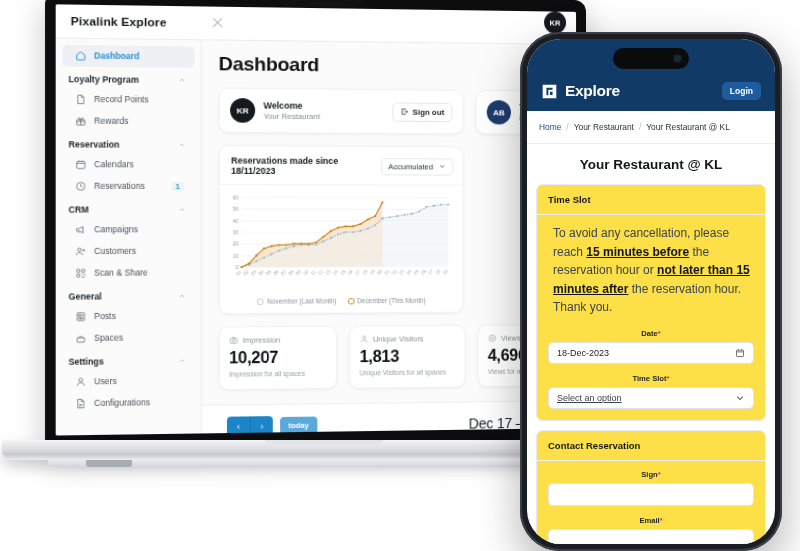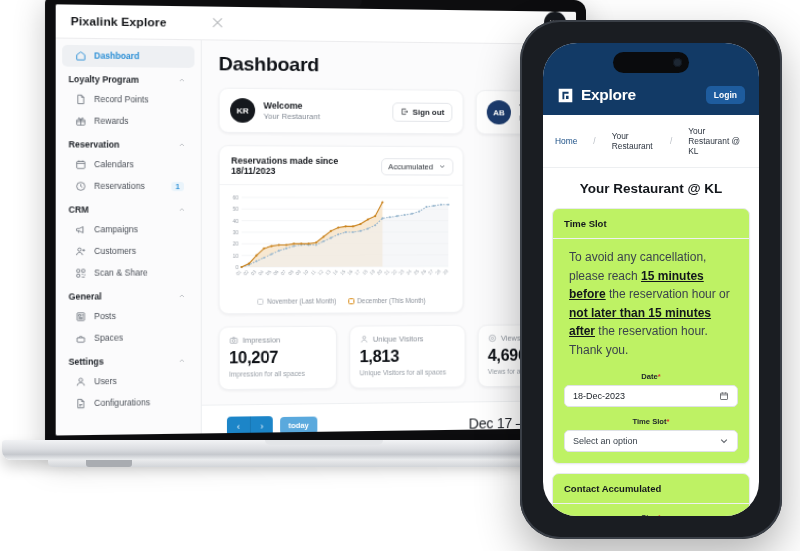--- a/index.html
+++ b/index.html
@@ -167,22 +167,22 @@
 
   
   .kr-float {
     position: absolute; right: 20px; top: 12px; width: 22px; height: 22px;
     border-radius: 50%; background: #15181d; color: #fff; font-size: 7.5px;
     font-weight: 700; display: flex; align-items: center; justify-content: center; z-index: 7;
   }
 
   
   .phone {
-    position: absolute; left: 520px; top: 20px; width: 262px; height: 519px;
-    background: #1a1d22; border-radius: 40px; padding: 23px;
+    position: absolute; left: 520px; top: 32px; width: 262px; height: 519px;
+    background: #1a1d22; border-radius: 40px; padding: 7px;
     box-shadow: 0 18px 44px rgba(0,0,0,.30), 0 0 0 2px #3a3f47 inset;
   }
   .phone-inner {
     width: 100%; height: 100%; background: #fff; border-radius: 34px; overflow: hidden;
     position: relative;
   }
   .dyn-island {
     position: absolute; left: 50%; top: 9px; transform: translateX(-50%);
     width: 76px; height: 21px; background: #0a0b0d; border-radius: 12px; z-index: 10;
     display: flex; align-items: center; justify-content: flex-end; padding-right: 7px;
@@ -195,46 +195,46 @@
   }
   .logo-mark {
     width: 17px; height: 17px; position: relative; flex: 0 0 17px;
   }
   .ph-logo-txt { color: #fff; font-size: 15.5px; font-weight: 700; letter-spacing: -.3px; }
   .login-btn {
     margin-left: auto; background: #1e5c9e; color: #fff; border: none;
     border-radius: 5px; padding: 4px 8px; font-size: 8.5px; font-weight: 600; cursor: pointer;
   }
   .crumbs {
-    display: flex; align-items: center; gap: 16px; padding: 11px 12px;
+    display: flex; align-items: center; gap: 5px; padding: 11px 12px;
     font-size: 8.4px; color: #2d3540; border-bottom: 1px solid #edeff1;
   }
   .crumbs a { color: #1b4f86; text-decoration: none; cursor: pointer; }
   .crumbs .sep { color: #b7bcc3; }
   .ph-title { text-align: center; font-size: 13.5px; font-weight: 700; color: #13171c; padding: 13px 0 12px; }
 
   .ph-card {
-    margin: 0 9px 9px; background: #bef264; border: 1px solid #e8eaed; border-radius: 7px;
+    margin: 0 9px 9px; background: #fde047; border: 1px solid #e8eaed; border-radius: 7px;
     box-shadow: 0 1px 2px rgba(16,24,40,.04);
   }
   .ph-card-head { padding: 9px 11px; border-bottom: 1px solid #eef0f2; font-size: 9.5px; font-weight: 700; color: #14181d; }
   .ph-card-body { padding: 9px 11px 11px; }
   .tc-title { font-size: 7.6px; font-weight: 700; color: #1b2026; margin-bottom: 6px; }
   .tc-text { font-size: 12px; color: #3b434d; line-height: 1.55; padding-left: 5px; }
   .tc-text b { font-weight: 700; color: #12161b; text-decoration: underline; }
 
   .fld { margin-top: 10px; }
   .fld:first-child { margin-top: 0; }
   .fld-lbl { font-size: 7.6px; font-weight: 700; color: #1d232a; margin-bottom: 4px; text-align: center; }
   .req { color: #e0332f; }
   .fld-ctl {
     height: 22px; border: 1px solid #dfe2e6; border-radius: 5px; background: #fff;
     display: flex; align-items: center; padding: 0 8px; font-size: 9px; color: #20262d; cursor: pointer;
   }
-  .fld-ctl.placeholder { color: #3a424b; }
+  .fld-ctl.placeholder { color: #3a424b; text-decoration: underline; }
   .fld-ctl .end { margin-left: auto; opacity: .75; display:flex; }
   .fld-input { height: 23px; border: 1px solid #e3e6e9; border-radius: 5px; background: #fff; }
 </style>
 </head>
 <body>
 
 <div id="stage">
 
   <div class="laptop">
     <div class="laptop-screen">
@@ -730,21 +730,21 @@
                   <svg width="10" height="10" viewBox="0 0 12 12" fill="none" stroke="#2b313a" stroke-width="1.3">
                     <path d="M2.6 4.4 6 7.8l3.4-3.4"></path>
                   </svg>
                 </span>
             </div>
           </div>
         </div>
       </div>
 
       <div class="ph-card">
-        <div class="ph-card-head">Contact Accumulated</div>
+        <div class="ph-card-head">Contact Reservation</div>
         <div class="ph-card-body">
           <div class="fld" style="margin-top:0">
             <div class="fld-lbl"><span>Sign</span><span class="req">*</span></div>
             <div class="fld-input"></div>
           </div>
           <div class="fld">
             <div class="fld-lbl"><span>Email</span><span class="req">*</span></div>
             <div class="fld-input"></div>
           </div>
         </div>

